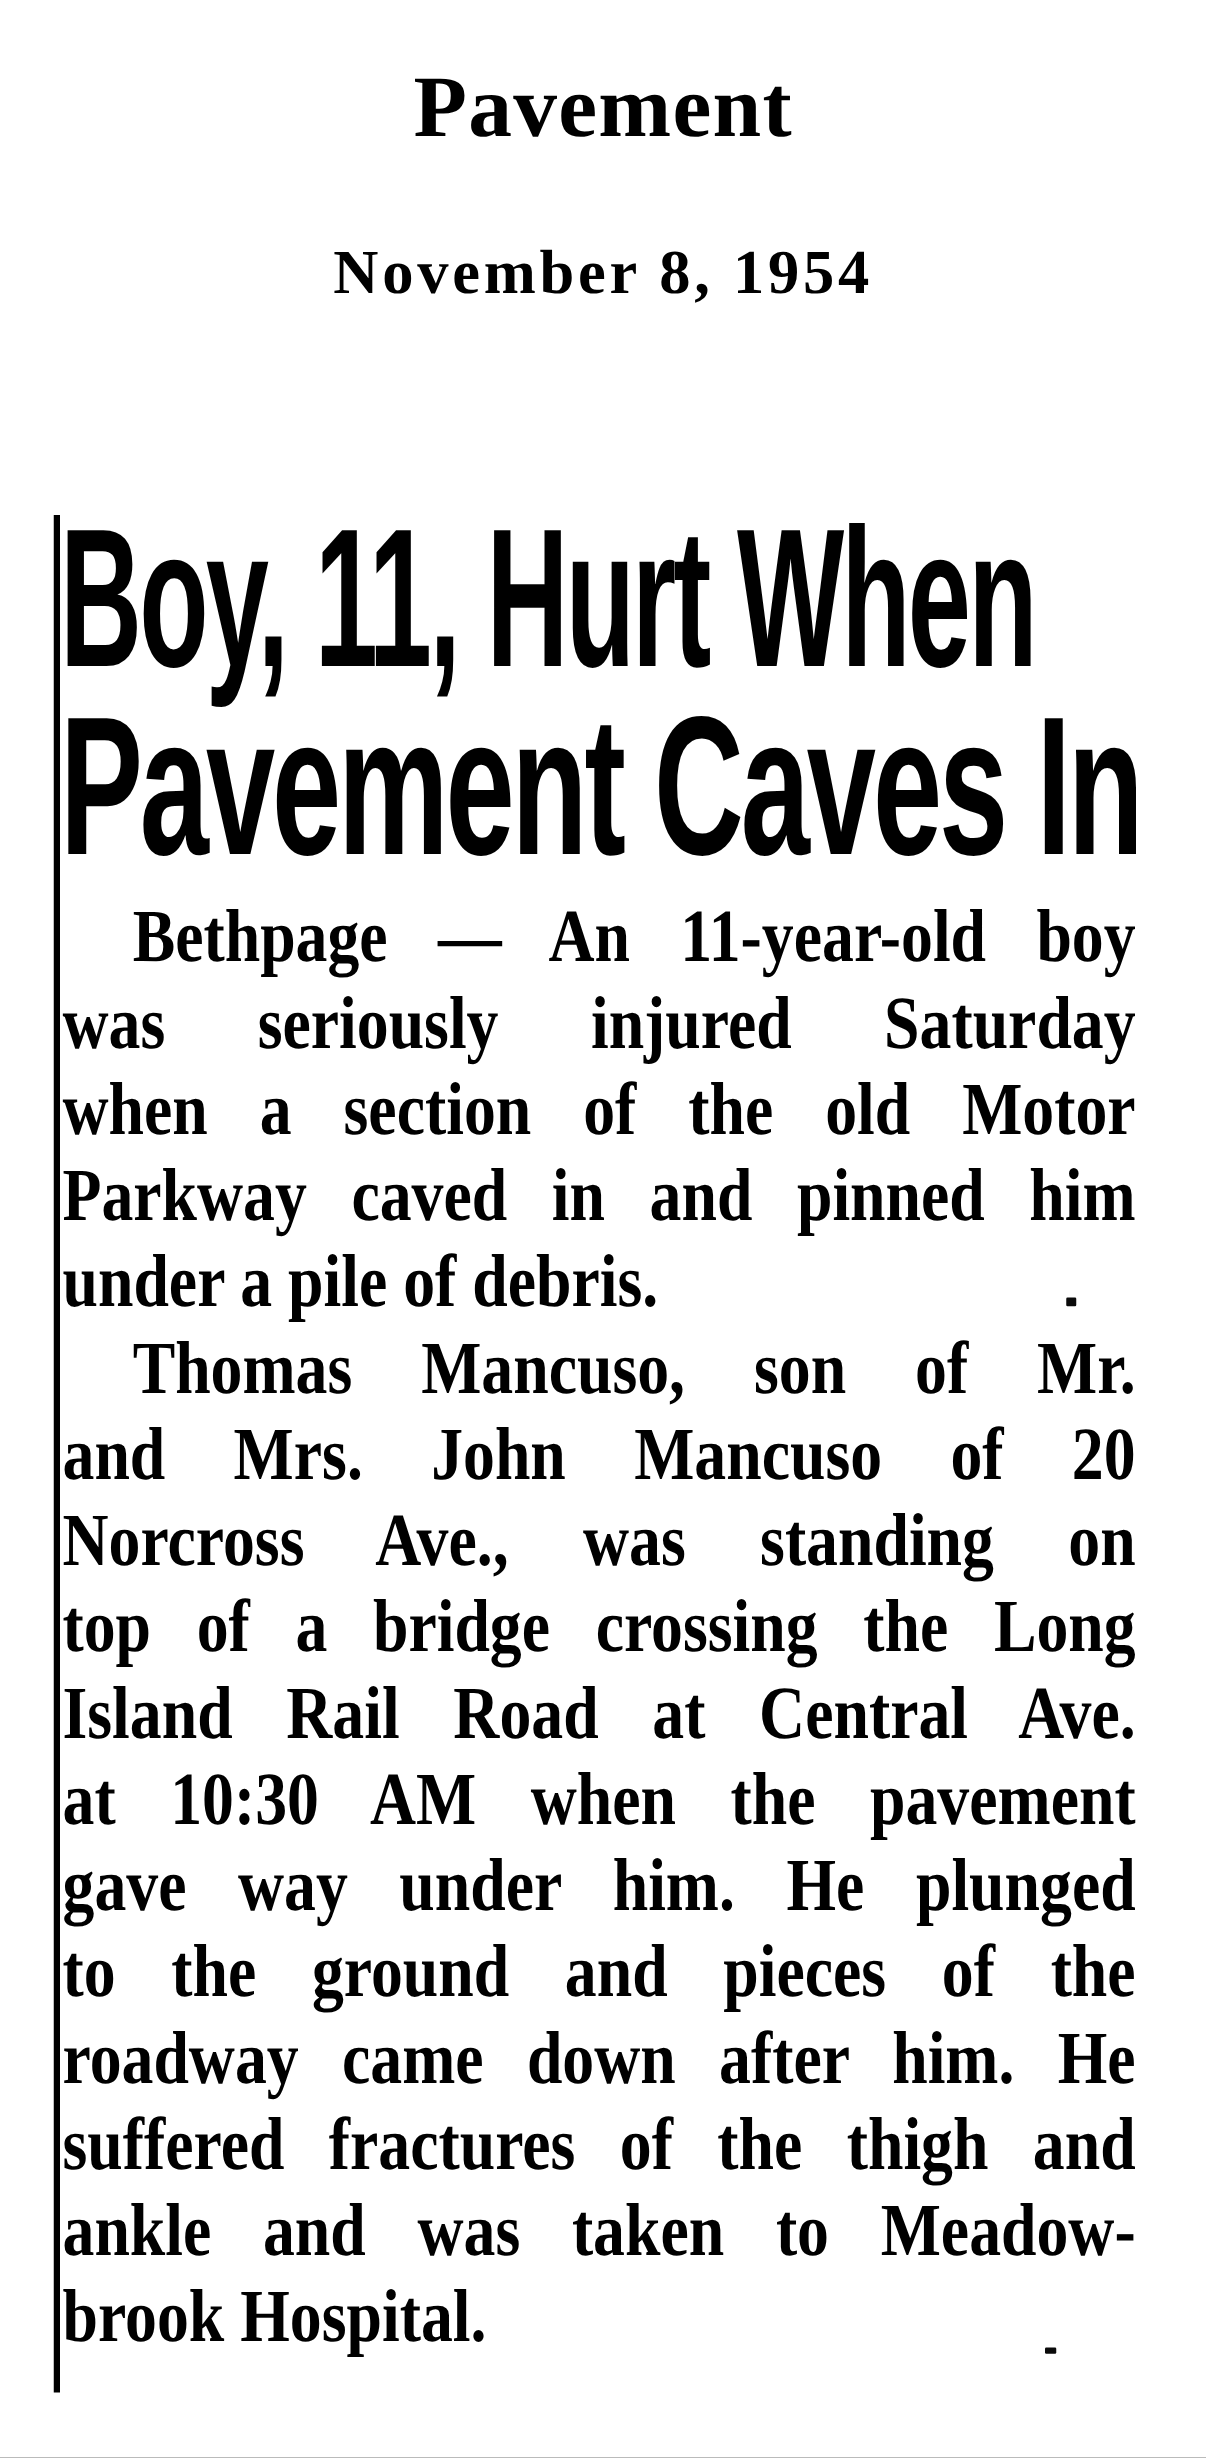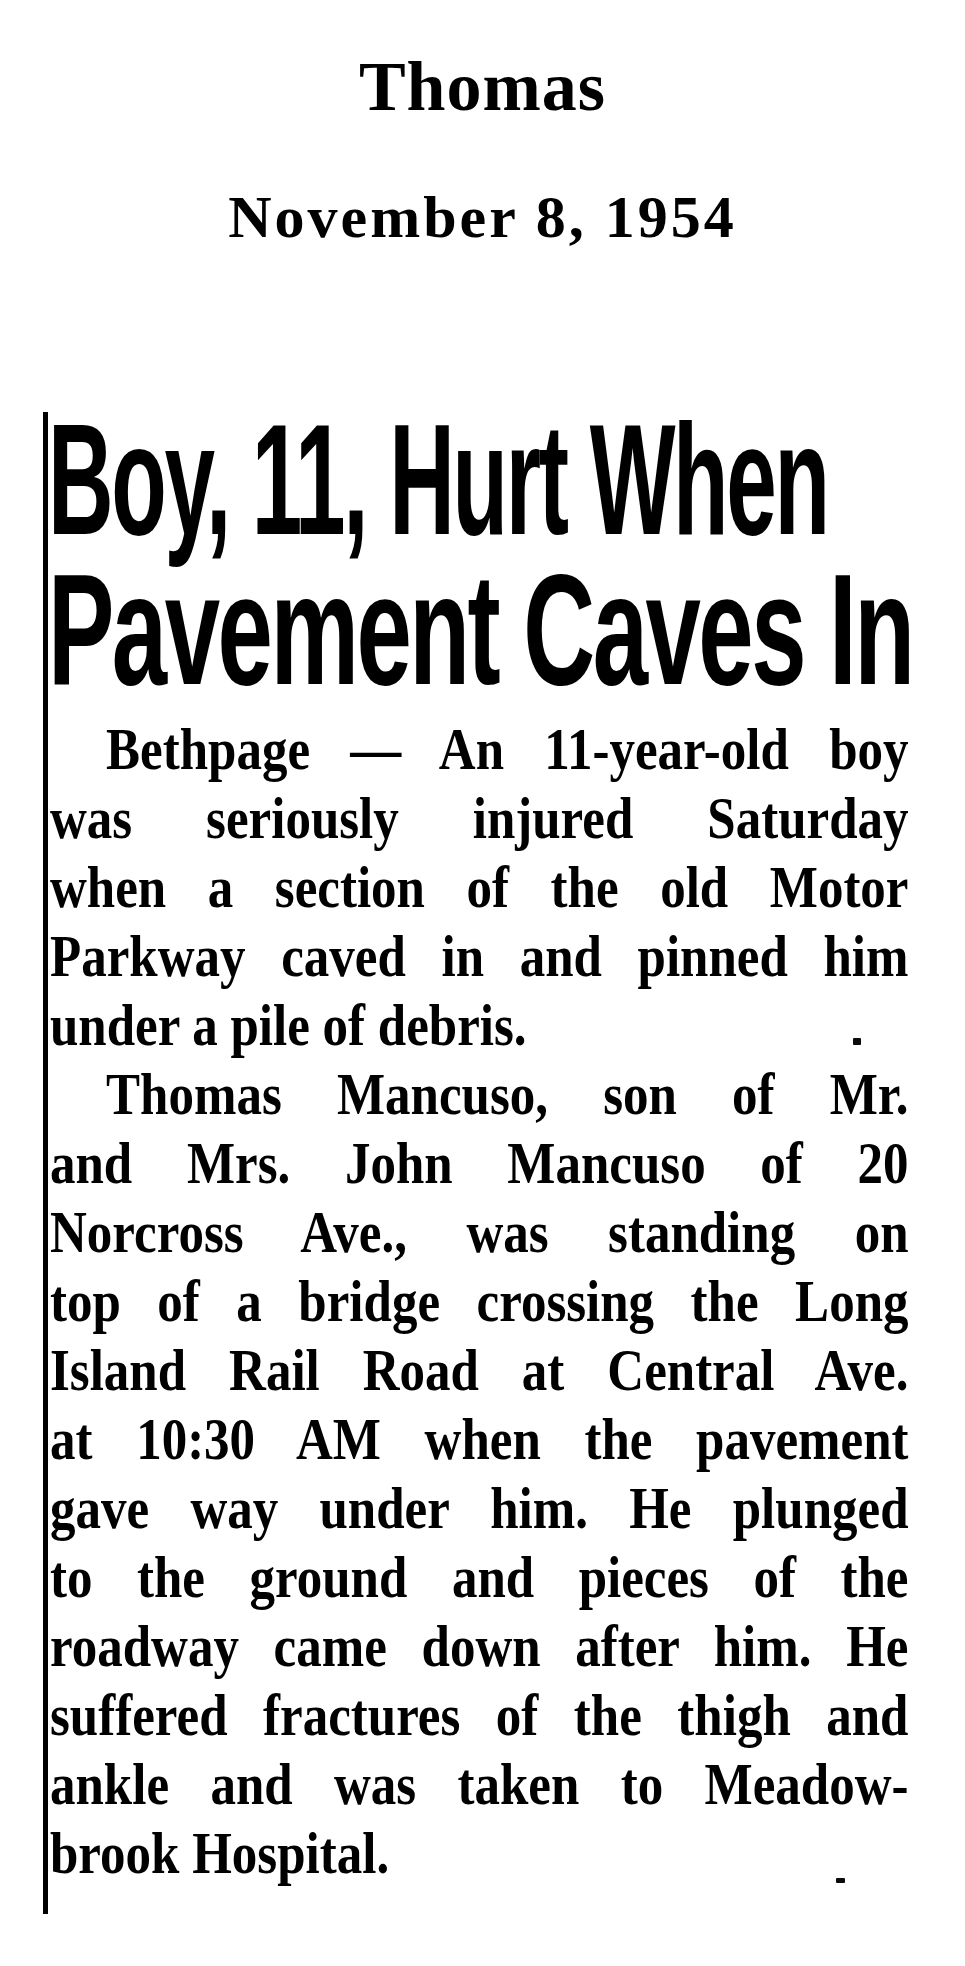--- a/index.html
+++ b/index.html
@@ -17,21 +17,21 @@
   .masthead {
     position:absolute; top:52px; left:0; width:100%;
     text-align:center;
     font-size:70px; font-weight:bold; line-height:70px;
     letter-spacing:1px;
     white-space:nowrap;
   }
   .dateline {
     position:absolute; top:186px; left:0; width:100%;
     text-align:center;
-    font-size:60px; font-weight:bold; line-height:62px;
+    font-size:50px; font-weight:bold; line-height:62px;
     letter-spacing:3px;
     white-space:nowrap;
   }
 
   
   .col-rule {
     position:absolute; left:43px; top:412px;
     width:5px; height:1502px;
     background:#000;
   }
@@ -68,21 +68,21 @@
   
   .speck { position:absolute; background:#0a0a0a; }
   .speck.s1 { left:853px; top:1038px; width:8px; height:7px; border-radius:1px; }
   .speck.s2 { left:836px; top:1878px; width:9px; height:5px; border-radius:1px; }
 </style>
 </head>
 <body>
 
 <div class="page">
 
-  <div class="masthead">Thomas</div>
+  <div class="masthead">Pavement</div>
   <div class="dateline">November 8, 1954</div>
 
   <div class="col-rule"></div>
 
   <div class="headline">
     <div class="hl-line l1">Boy, 11, Hurt When</div>
     <div class="hl-line l2">Pavement Caves In</div>
   </div>
 
   <div class="body-text">

